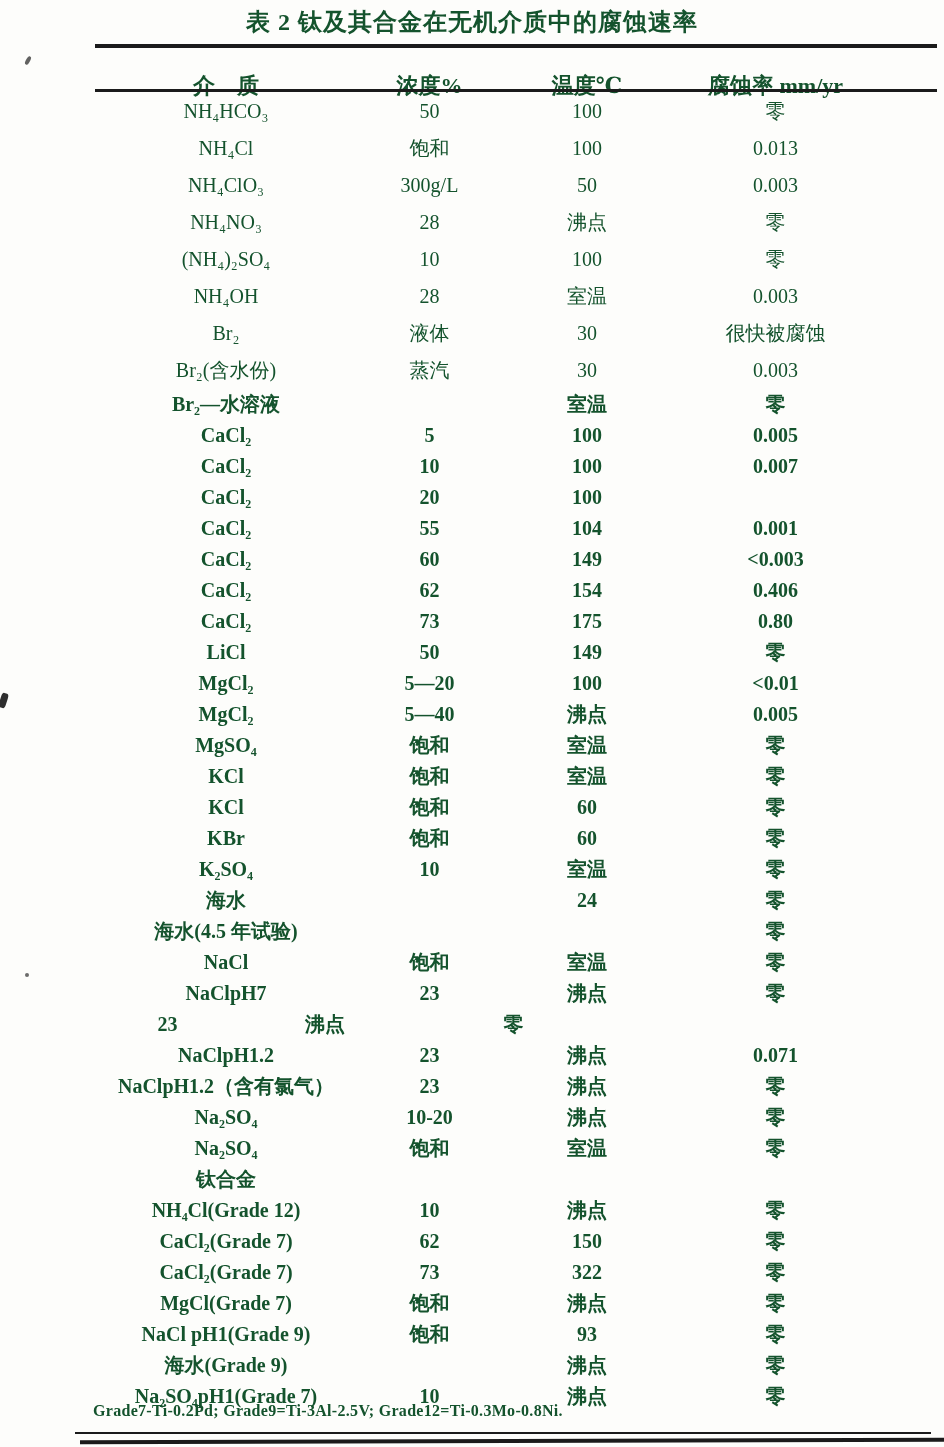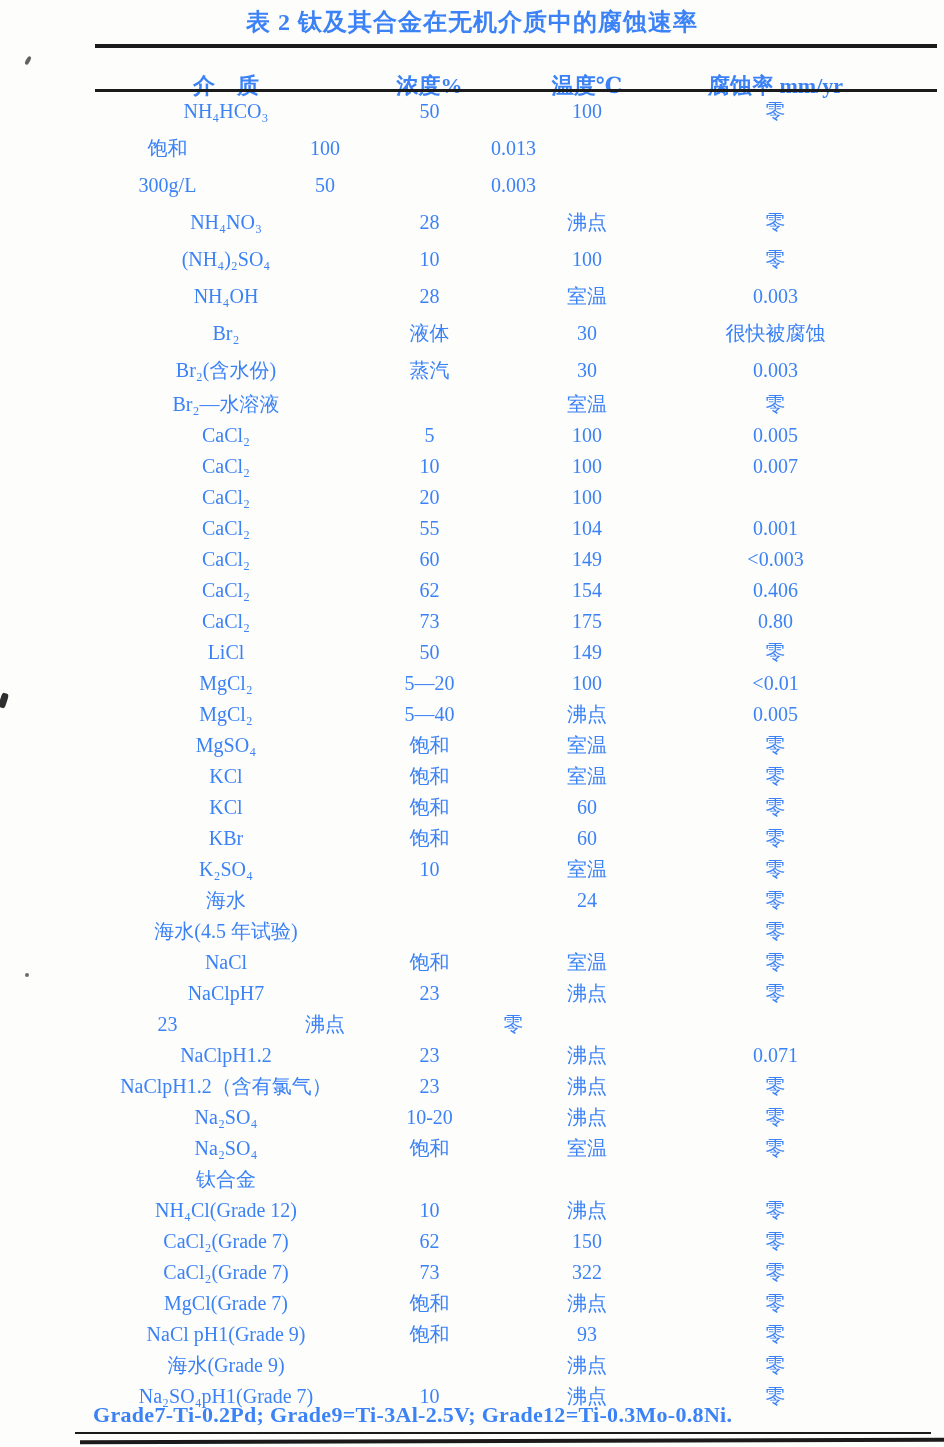--- a/index.html
+++ b/index.html
@@ -6,21 +6,21 @@
     margin: 0;
     padding: 0;
     background: #ffffff;
   }
   .page {
     position: relative;
     width: 944px;
     height: 1447px;
     background: #fdfdfb;
     font-family: "Liberation Serif", "DejaVu Serif", serif;
-    color: #3b82f6;
+    color: #14532d;
     overflow: hidden;
   }
   .doc-title {
     position: absolute;
     top: 6px;
     left: 0;
     width: 100%;
     text-align: center;
     font-size: 24px;
     font-weight: bold;
@@ -55,37 +55,37 @@
     position: absolute;
     top: 93px;
     left: 95px;
     width: 842px;
   }
   .trow {
     display: flex;
     align-items: center;
   }
   .row-a { height: 37px; }
-  .row-b { height: 31px; }
+  .row-b { height: 31px; font-weight: bold; }
   .tcell {
     font-size: 20px;
     text-align: center;
     box-sizing: border-box;
     white-space: nowrap;
   }
   .c0 { width: 262px; }
   .c1 { width: 145px; }
   .c2 { width: 170px; }
   .c3 { width: 265px; padding-right: 58px; }
 
   .footnote {
     position: absolute;
     top: 1402px;
     left: 93px;
-    font-size: 22px;
+    font-size: 16px;
     font-weight: bold;
     letter-spacing: 0.3px;
   }
   .speck {
     position: absolute;
     background: #2e2e2e;
   }
   .speck-1 { top: 56px;  left: 26px; width: 4px;  height: 9px;  transform: rotate(28deg); border-radius: 40%; opacity: .75; }
   .speck-2 { top: 693px; left: 0;    width: 7px;  height: 15px; transform: rotate(18deg); border-radius: 30%; }
   .speck-3 { top: 973px; left: 25px; width: 4px;  height: 4px;  border-radius: 50%; opacity: .7; }
@@ -109,25 +109,27 @@
   <div class="rule rule-header"></div>
 
   <div class="tbody">
       <div class="trow row-a">
         <div class="tcell c0">NH₄HCO₃</div>
         <div class="tcell c1">50</div>
         <div class="tcell c2">100</div>
         <div class="tcell c3">零</div>
       </div>
       <div class="trow row-a">
+        <div class="tcell c0">NH₄Cl</div>
         <div class="tcell c1">饱和</div>
         <div class="tcell c2">100</div>
         <div class="tcell c3">0.013</div>
       </div>
       <div class="trow row-a">
+        <div class="tcell c0">NH₄ClO₃</div>
         <div class="tcell c1">300g/L</div>
         <div class="tcell c2">50</div>
         <div class="tcell c3">0.003</div>
       </div>
       <div class="trow row-a">
         <div class="tcell c0">NH₄NO₃</div>
         <div class="tcell c1">28</div>
         <div class="tcell c2">沸点</div>
         <div class="tcell c3">零</div>
       </div>

